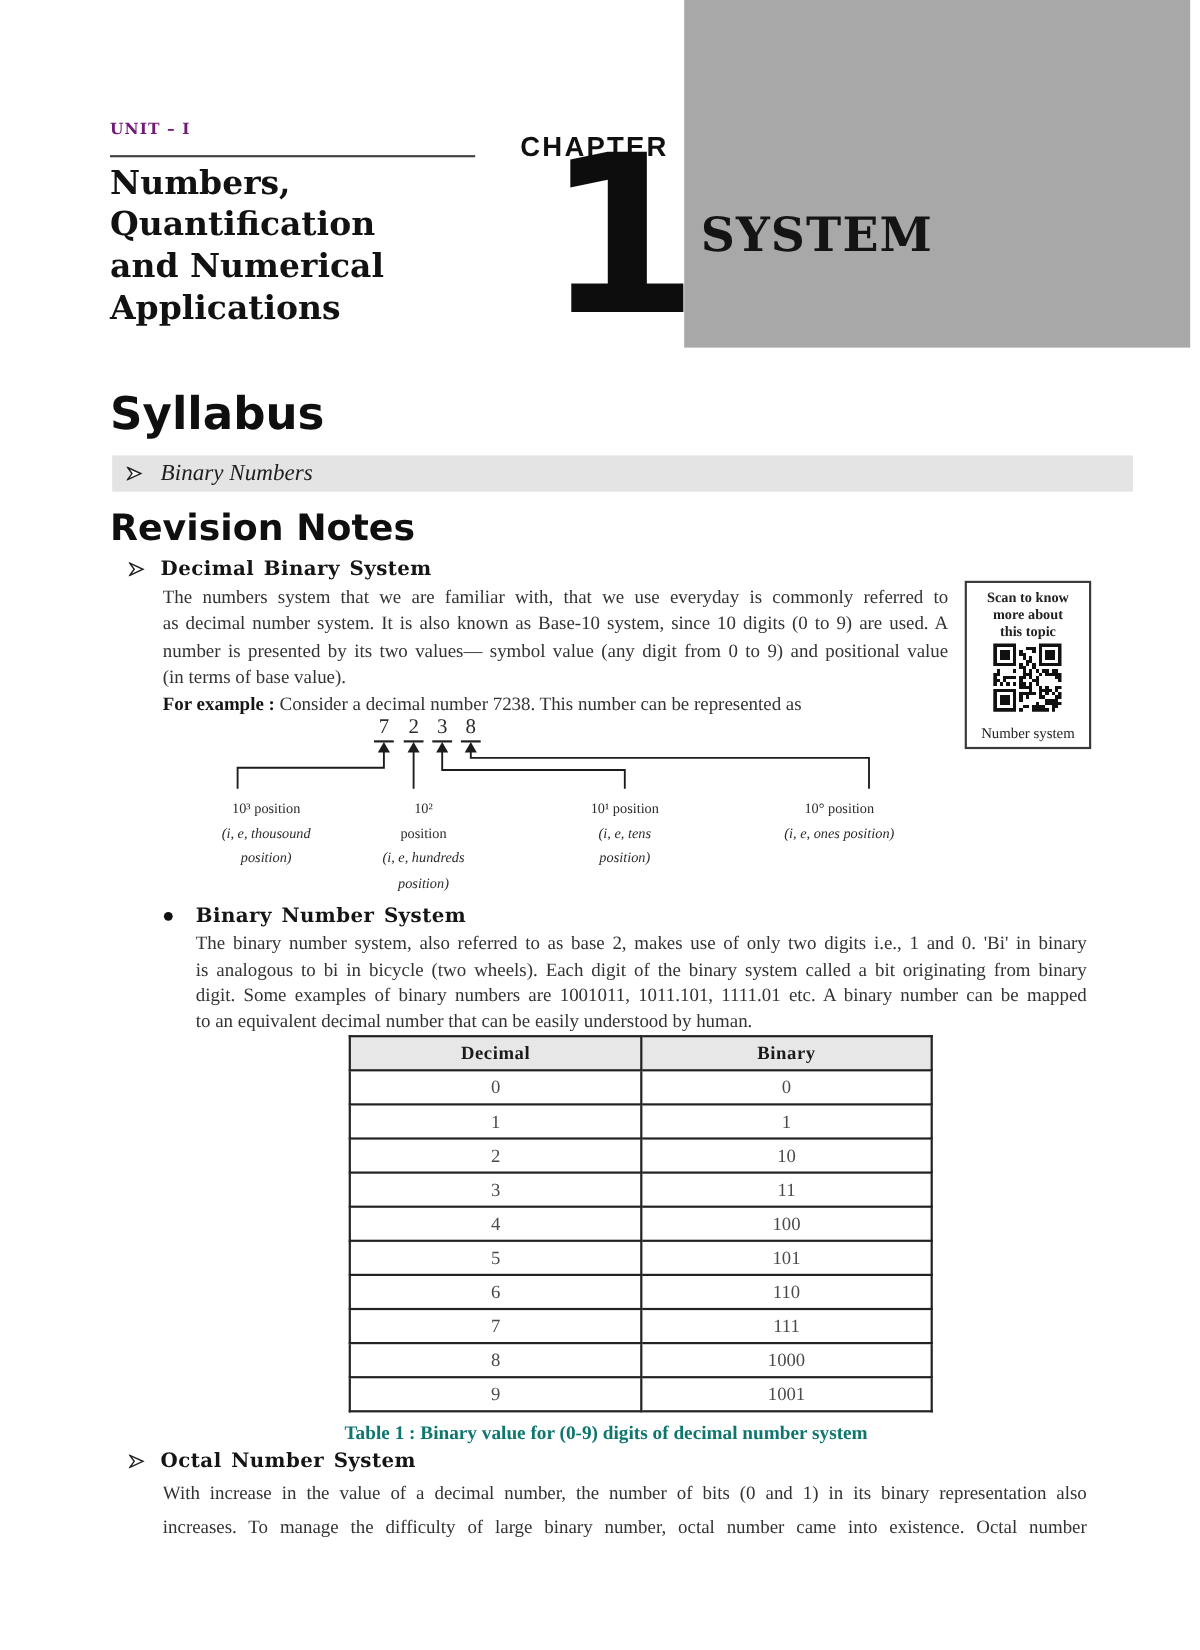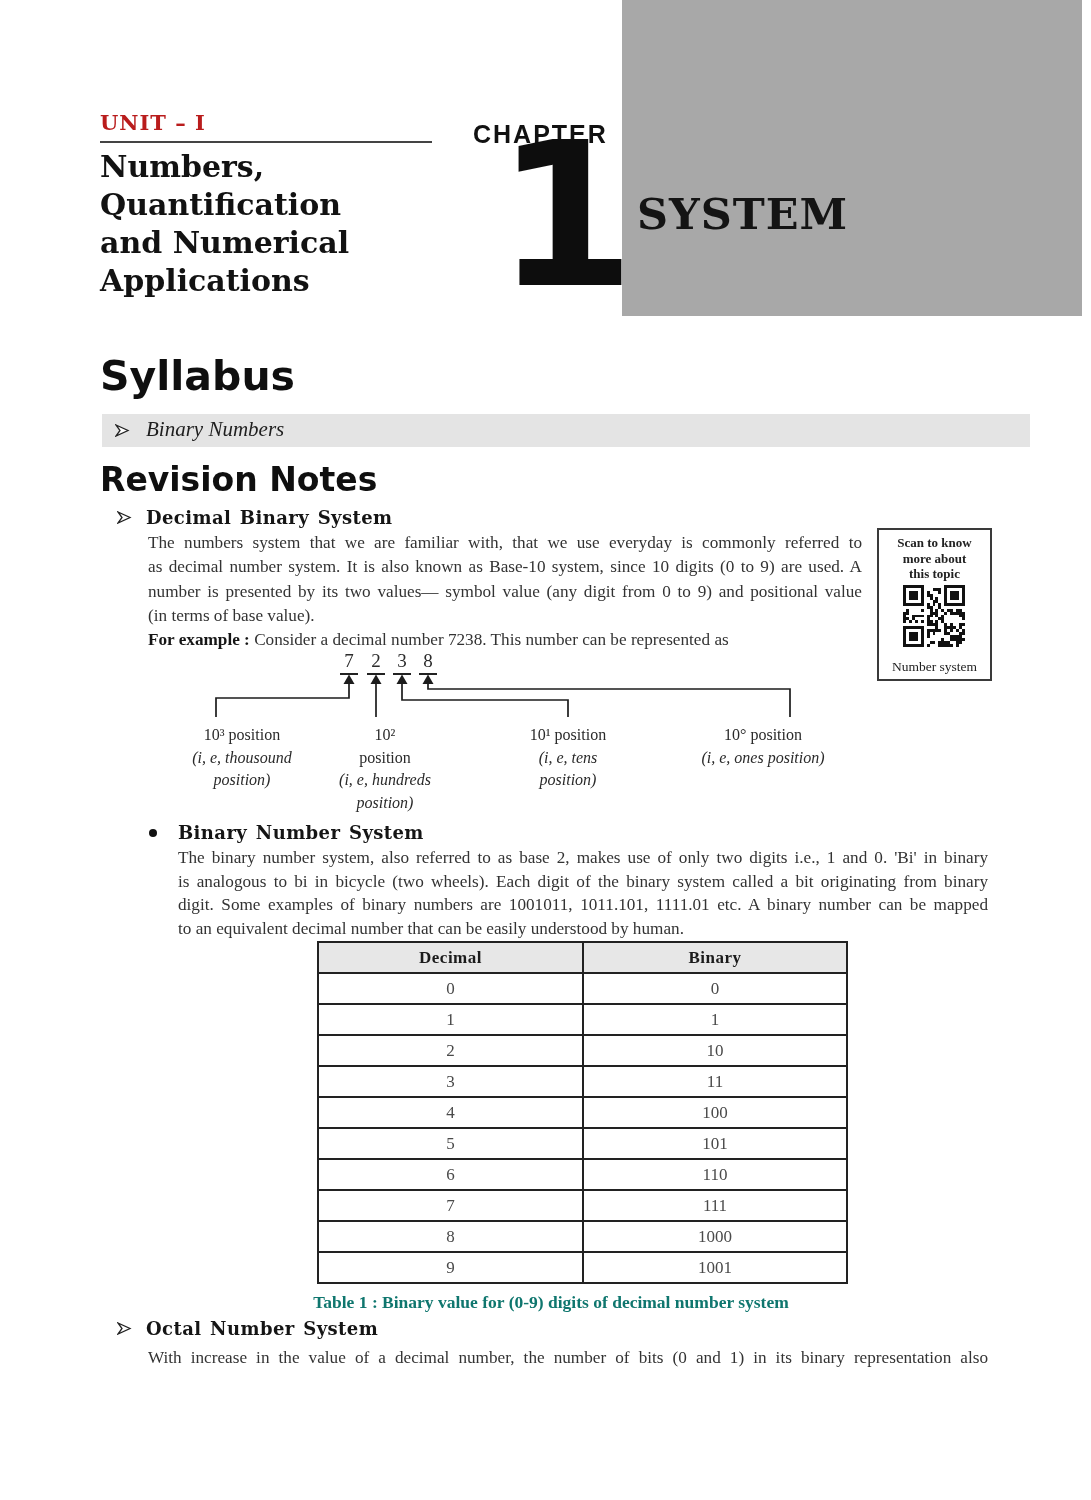--- a/index.html
+++ b/index.html
@@ -2,21 +2,21 @@
 <html><head>
 <meta charset="utf-8">
 <style>
   html,body{margin:0;padding:0;background:#fff;}
   .page{position:relative;width:1091px;height:1500px;background:#ffffff;overflow:hidden;
         font-family:"Liberation Serif",serif;color:#2e2e2e;}
   .abs{position:absolute;}
 
   
   .unit-label{left:100px;top:110px;font-family:"DejaVu Serif",serif;font-weight:bold;
-              font-size:21px;letter-spacing:1px;color:#b91c1c;text-align:center;}
+              font-size:14px;letter-spacing:1px;color:#701a75;text-align:center;}
   .unit-rule{left:100px;top:141px;width:332px;height:2px;background:#444;}
   .unit-title{left:100px;top:148px;font-family:"DejaVu Serif",serif;font-weight:bold;
               font-size:30px;line-height:38px;color:#121212;}
   .chapter-label{left:473px;top:120px;font-family:Liberation Sans, sans-serif;font-weight:bold;
                  font-size:25px;letter-spacing:2px;color:#111;}
   .chapter-number{left:496px;top:123px;width:110px;text-align:center;
                   font-family:"DejaVu Sans",sans-serif;font-weight:bold;
                   font-size:200px;line-height:185px;color:#0d0d0d;}
   .banner{left:622px;top:0;width:460px;height:316px;background:#a8a8a8;}
   .banner-text{position:absolute;left:15px;top:188px;font-family:"DejaVu Serif",serif;
@@ -55,21 +55,21 @@
                 line-height:15.5px;font-weight:bold;color:#222;font-family:"Liberation Serif",serif;}
   .scan-qr{position:absolute;left:24px;top:55px;width:62px;height:62px;}
   .scan-footer{position:absolute;bottom:4px;left:0;width:100%;text-align:center;font-size:13.5px;
                color:#222;font-family:"Liberation Serif",serif;}
 
   
   .diagram{left:0;top:648px;width:1091px;height:170px;}
   .digit{position:absolute;top:2px;width:18px;text-align:center;font-size:19px;color:#2c2c2c;
          border-bottom:2px solid #222;padding-bottom:1px;}
   .connector-svg{position:absolute;left:180px;top:26px;}
-  .pos-label{position:absolute;top:76px;text-align:center;font-size:16px;line-height:22.5px;color:#2a2a2a;}
+  .pos-label{position:absolute;top:76px;text-align:center;font-size:13px;line-height:22.5px;color:#2a2a2a;}
   .pos-label .it{font-style:italic;}
 
   
   .bin-table{left:317px;top:941px;}
   table.bt{border-collapse:collapse;width:531px;border:2px solid #222;}
   table.bt th{background:#e7e7e7;border:2px solid #222;height:27px;font-family:"Liberation Serif",serif;
               font-weight:bold;font-size:17px;color:#1b1b1b;letter-spacing:.5px;}
   table.bt td{border:2px solid #222;height:27px;text-align:center;font-size:17px;color:#4a4a4a;}
   .table-caption{left:256px;top:1292px;width:590px;text-align:center;font-weight:bold;
                  font-size:17.5px;color:#0f766e;font-family:"Liberation Serif",serif;}
@@ -242,15 +242,16 @@
     </table>
   </div>
   <div class="abs table-caption">Table 1 : Binary value for (0-9) digits of decimal number system</div>
 
   <svg class="abs sec-arrow" style="left:117px;top:1322px;" width="15" height="13" viewBox="0 0 15 13">
     <polygon points="1,1 13,6.5 1,12 5,6.5" fill="#ffffff" stroke="#222" stroke-width="1.3"></polygon>
   </svg>
   <div class="abs sec-heading" style="left:146px;top:1318px;">Octal Number System</div>
   <div class="abs octal-par">
     <div class="bodyline just">With increase in the value of a decimal number, the number of bits (0 and 1) in its binary representation also</div>
+    <div class="bodyline just">increases. To manage the difficulty of large binary number, octal number came into existence. Octal number</div>
   </div>
 
 </div>
 
 </body></html>

